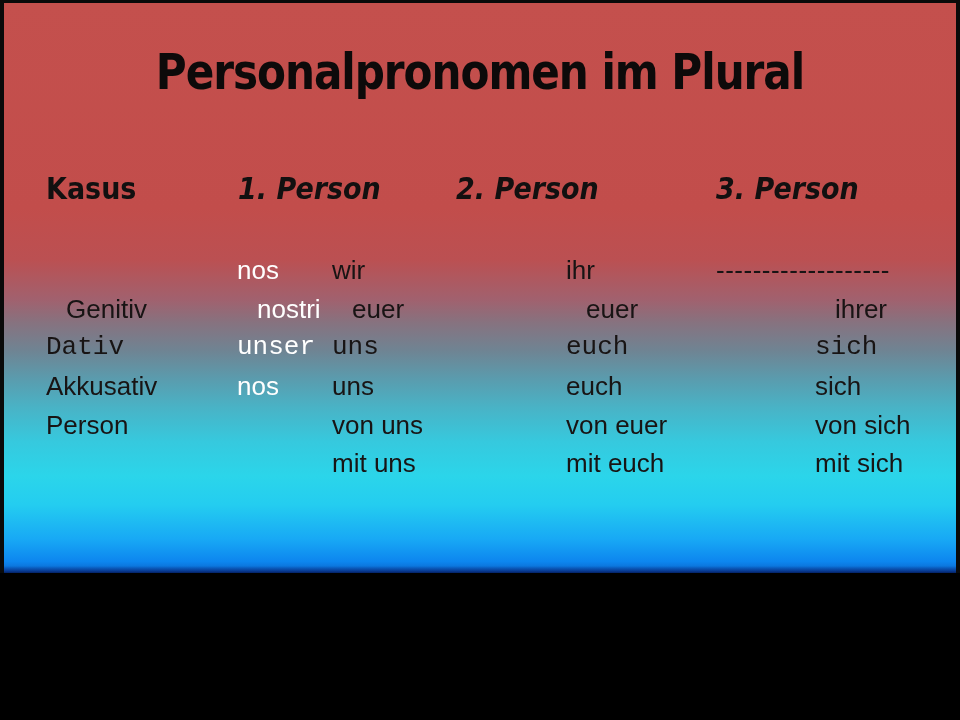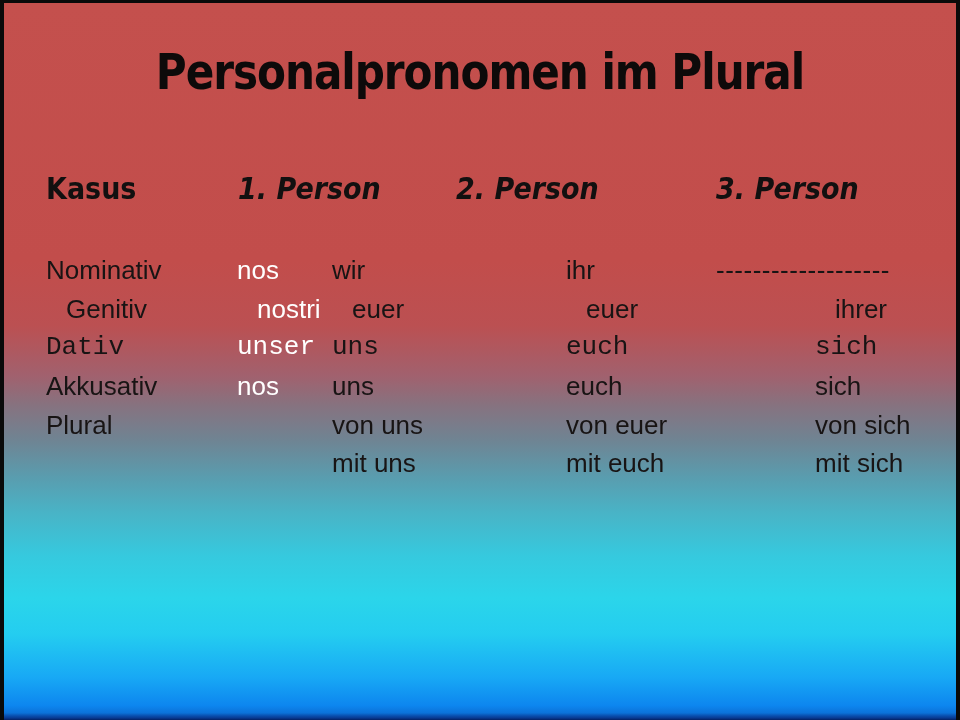--- a/index.html
+++ b/index.html
@@ -8,21 +8,21 @@
     padding: 0;
     background: #000;
   }
   body {
     font-family: "Liberation Sans", sans-serif;
   }
 
   #slide {
     position: relative;
     width: 960px;
-    height: 720px;
+    height: 573px;
     overflow: hidden;
     background: #0a0a0a;
     box-sizing: border-box;
   }
 
   
   #slide-bg {
     position: absolute;
     left: 4px;
     top: 3px;
@@ -138,21 +138,20 @@
 
   <div id="content">
 
     <div class="title">Personalpronomen im Plural</div>
 
     <div class="hdr hdr-kasus">Kasus</div>
     <div class="hdr it hdr-p1">1. Person</div>
     <div class="hdr it hdr-p2">2. Person</div>
     <div class="hdr it hdr-p3">3. Person</div>
 
-    <div class="cell col-kasus r0">Nominativ</div>
     <div class="cell lat col-lat r0">nos</div>
     <div class="cell col-p1 r0">wir</div>
     <div class="cell col-p2 r0">ihr</div>
     <div class="cell dash col-p3-dash r0">-------------------</div>
 
     <div class="cell col-kasus r1">Genitiv</div>
     <div class="cell lat col-lat r1">nostri</div>
     <div class="cell col-p1 r1">euer</div>
     <div class="cell col-p2 r1">euer</div>
     <div class="cell col-p3 r1">ihrer</div>
@@ -162,21 +161,21 @@
     <div class="cell col-p1 r2">uns</div>
     <div class="cell col-p2 r2">euch</div>
     <div class="cell col-p3 r2">sich</div>
 
     <div class="cell col-kasus r3">Akkusativ</div>
     <div class="cell lat col-lat r3">nos</div>
     <div class="cell col-p1 r3">uns</div>
     <div class="cell col-p2 r3">euch</div>
     <div class="cell col-p3 r3">sich</div>
 
-    <div class="cell col-kasus r4">Plural</div>
+    <div class="cell col-kasus r4">Person</div>
     <div class="cell lat col-lat r4"></div>
     <div class="cell col-p1 r4">von uns</div>
     <div class="cell col-p2 r4">von euer</div>
     <div class="cell col-p3 r4">von sich</div>
 
     <div class="cell col-kasus r5"></div>
     <div class="cell lat col-lat r5"></div>
     <div class="cell col-p1 r5">mit uns</div>
     <div class="cell col-p2 r5">mit euch</div>
     <div class="cell col-p3 r5">mit sich</div>

